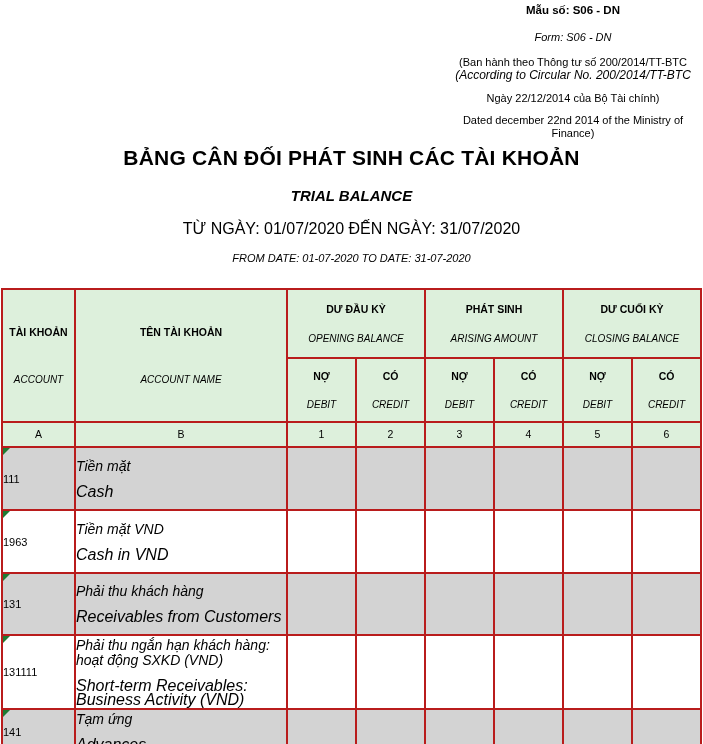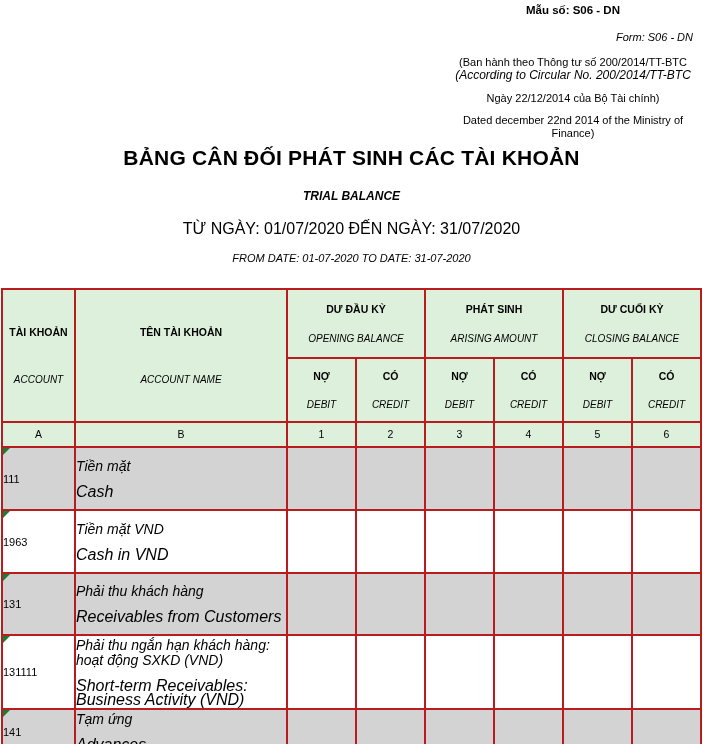--- a/index.html
+++ b/index.html
@@ -51,21 +51,20 @@
     font-size: 11.5px;
     font-weight: bold;
     line-height: 14px;
     margin-bottom: 13px;
   }
   .form-block .form-en {
     font-size: 11px;
     font-style: italic;
     line-height: 14px;
     margin-bottom: 12px;
-    text-align: right;
   }
   .form-block .circ-vn {
     font-size: 11px;
     line-height: 13px;
   }
   .form-block .circ-en {
     font-size: 12px;
     font-style: italic;
     line-height: 13px;
   }
@@ -86,21 +85,21 @@
   }
   .title-main {
     font-size: 21px;
     font-weight: bold;
     letter-spacing: 0.2px;
     margin: 0;
     padding-top: 2px;
     line-height: 26px;
   }
   .title-sub {
-    font-size: 12px;
+    font-size: 15px;
     font-style: italic;
     margin: 0;
     padding-top: 16px;
     line-height: 18px;
   }
   .period-vn {
     font-size: 16px;
     margin: 0;
     padding-top: 17px;
     line-height: 14px;

